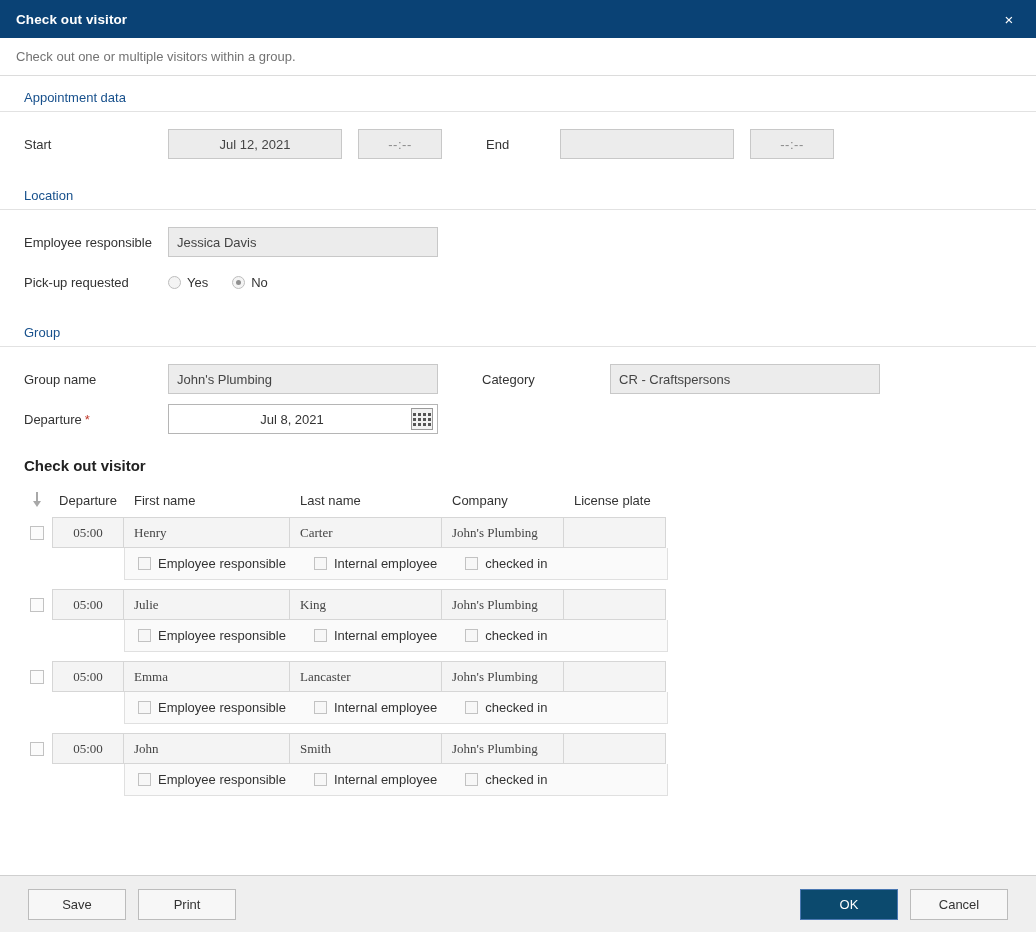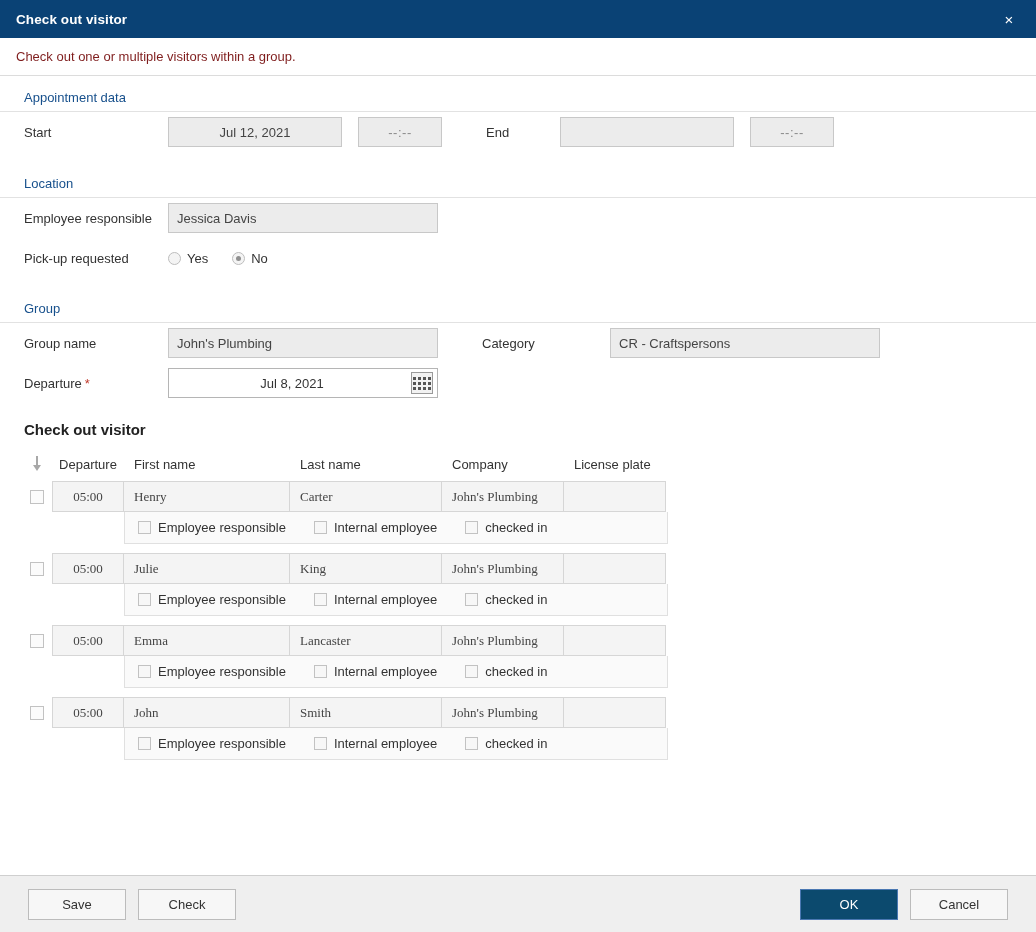--- a/index.html
+++ b/index.html
@@ -50,37 +50,37 @@
   }
 
   
   .subtitle-bar {
     min-height: 38px;
     display: flex;
     align-items: center;
     padding: 0 16px;
     border-bottom: 1px solid #dcdcdc;
     font-size: 13px;
-    color: #7f1d1d;
+    color: #737373;
   }
 
   
   .body {
     flex: 1;
     overflow: hidden;
     position: relative;
     padding: 0 0 0 0;
   }
 
   .section-head {
     color: #17508c;
     font-size: 13px;
     padding: 14px 0 6px 24px;
     border-bottom: 1px solid #e2e2e2;
-    margin: 0 0 0 0;
+    margin: 0 0 12px 0;
   }
 
   .row {
     display: flex;
     align-items: center;
     padding: 0 0 0 24px;
     min-height: 40px;
   }
 
   .lbl {
@@ -475,19 +475,19 @@
           <span class="cbox"></span>
           <span class="chk-lbl">checked in</span>
         </span>
       </div>
 
     </div>
   </div>
 
   <div class="footer">
     <button class="btn">Save</button>
-    <button class="btn">Check</button>
+    <button class="btn">Print</button>
     <div class="spacer"></div>
     <button class="btn primary">OK</button>
     <button class="btn">Cancel</button>
   </div>
 
 </div>
 
 </body></html>

